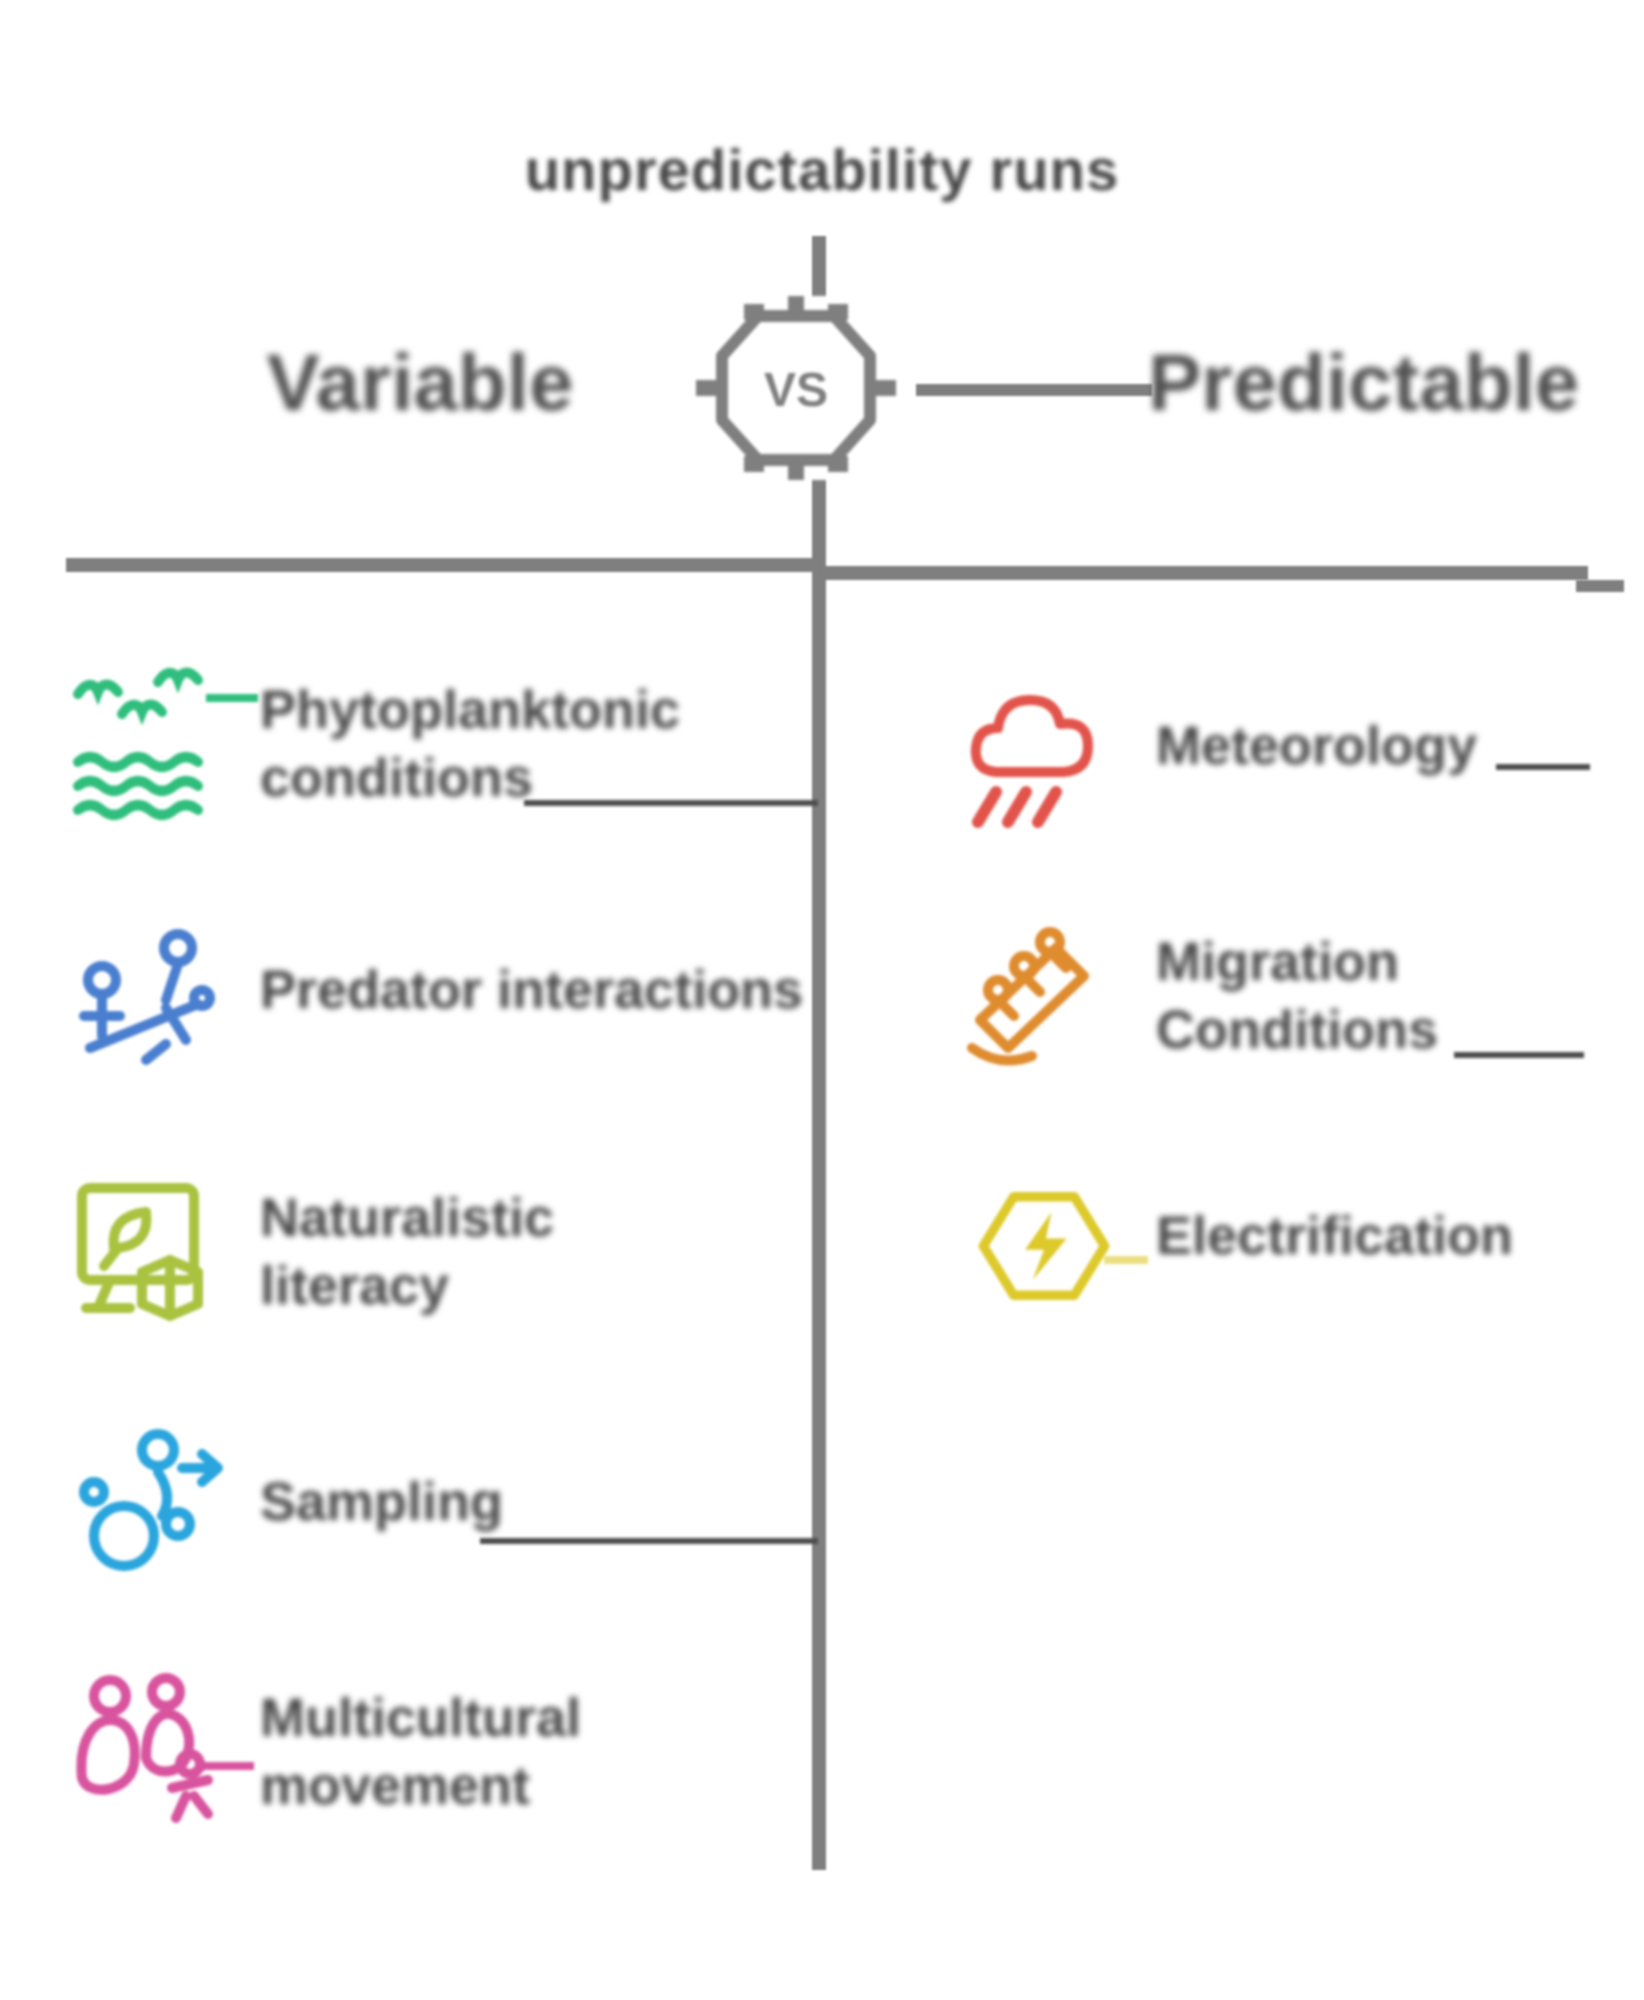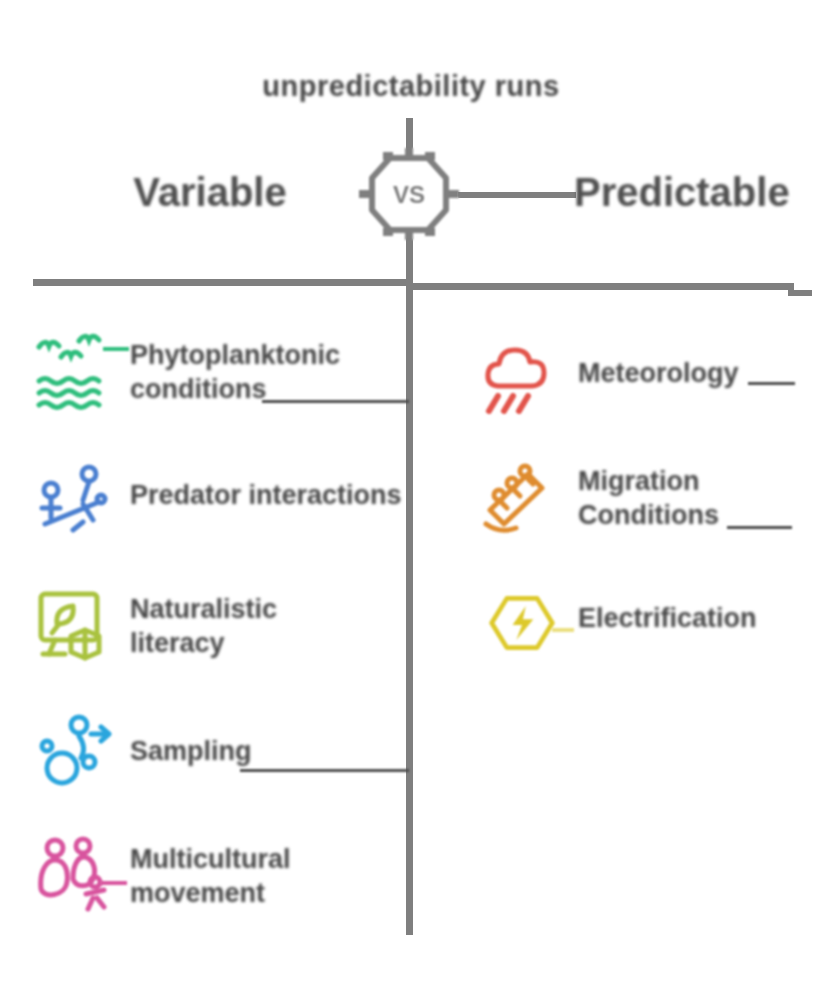--- a/index.html
+++ b/index.html
@@ -14,21 +14,21 @@
   #heading-left  { left:100px; top:170px; width:220px; text-align:center; }
   #heading-right { left:574px; top:170px; width:230px; text-align:left; }
   .gray-line { background:#7f7f7f; filter:blur(0.6px); }
   #vline { left:406px; top:118px; width:7px; height:817px; }
   #divider-left  { left:33px;  top:279px; width:377px; height:7px; }
   #divider-right { left:410px; top:283px; width:384px; height:7px; }
   #divider-step  { left:788px; top:290px; width:24px; height:6px; }
   #heading-connector { left:458px; top:192px; width:118px; height:6px; }
   .leader { background:#4d4d4d; height:3px; filter:blur(0.8px); }
   .tick { height:4px; filter:blur(0.8px); }
-  .badge-box { left:359px; top:148px; width:100px; height:92px; background:#fff; filter:blur(0.8px); }
+  .badge-box { left:348px; top:148px; width:100px; height:92px; background:#fff; filter:blur(0.8px); }
   .icon { filter:blur(0.8px); }
   .label { font-size:27px; line-height:34px; font-weight:bold; color:#474747; filter:blur(1.5px); white-space:nowrap; }
   .left-label { left:130px; }
   .right-label { left:578px; }
   svg { display:block; }
 </style>
 </head>
 <body>
 
 <div class="canvas">

